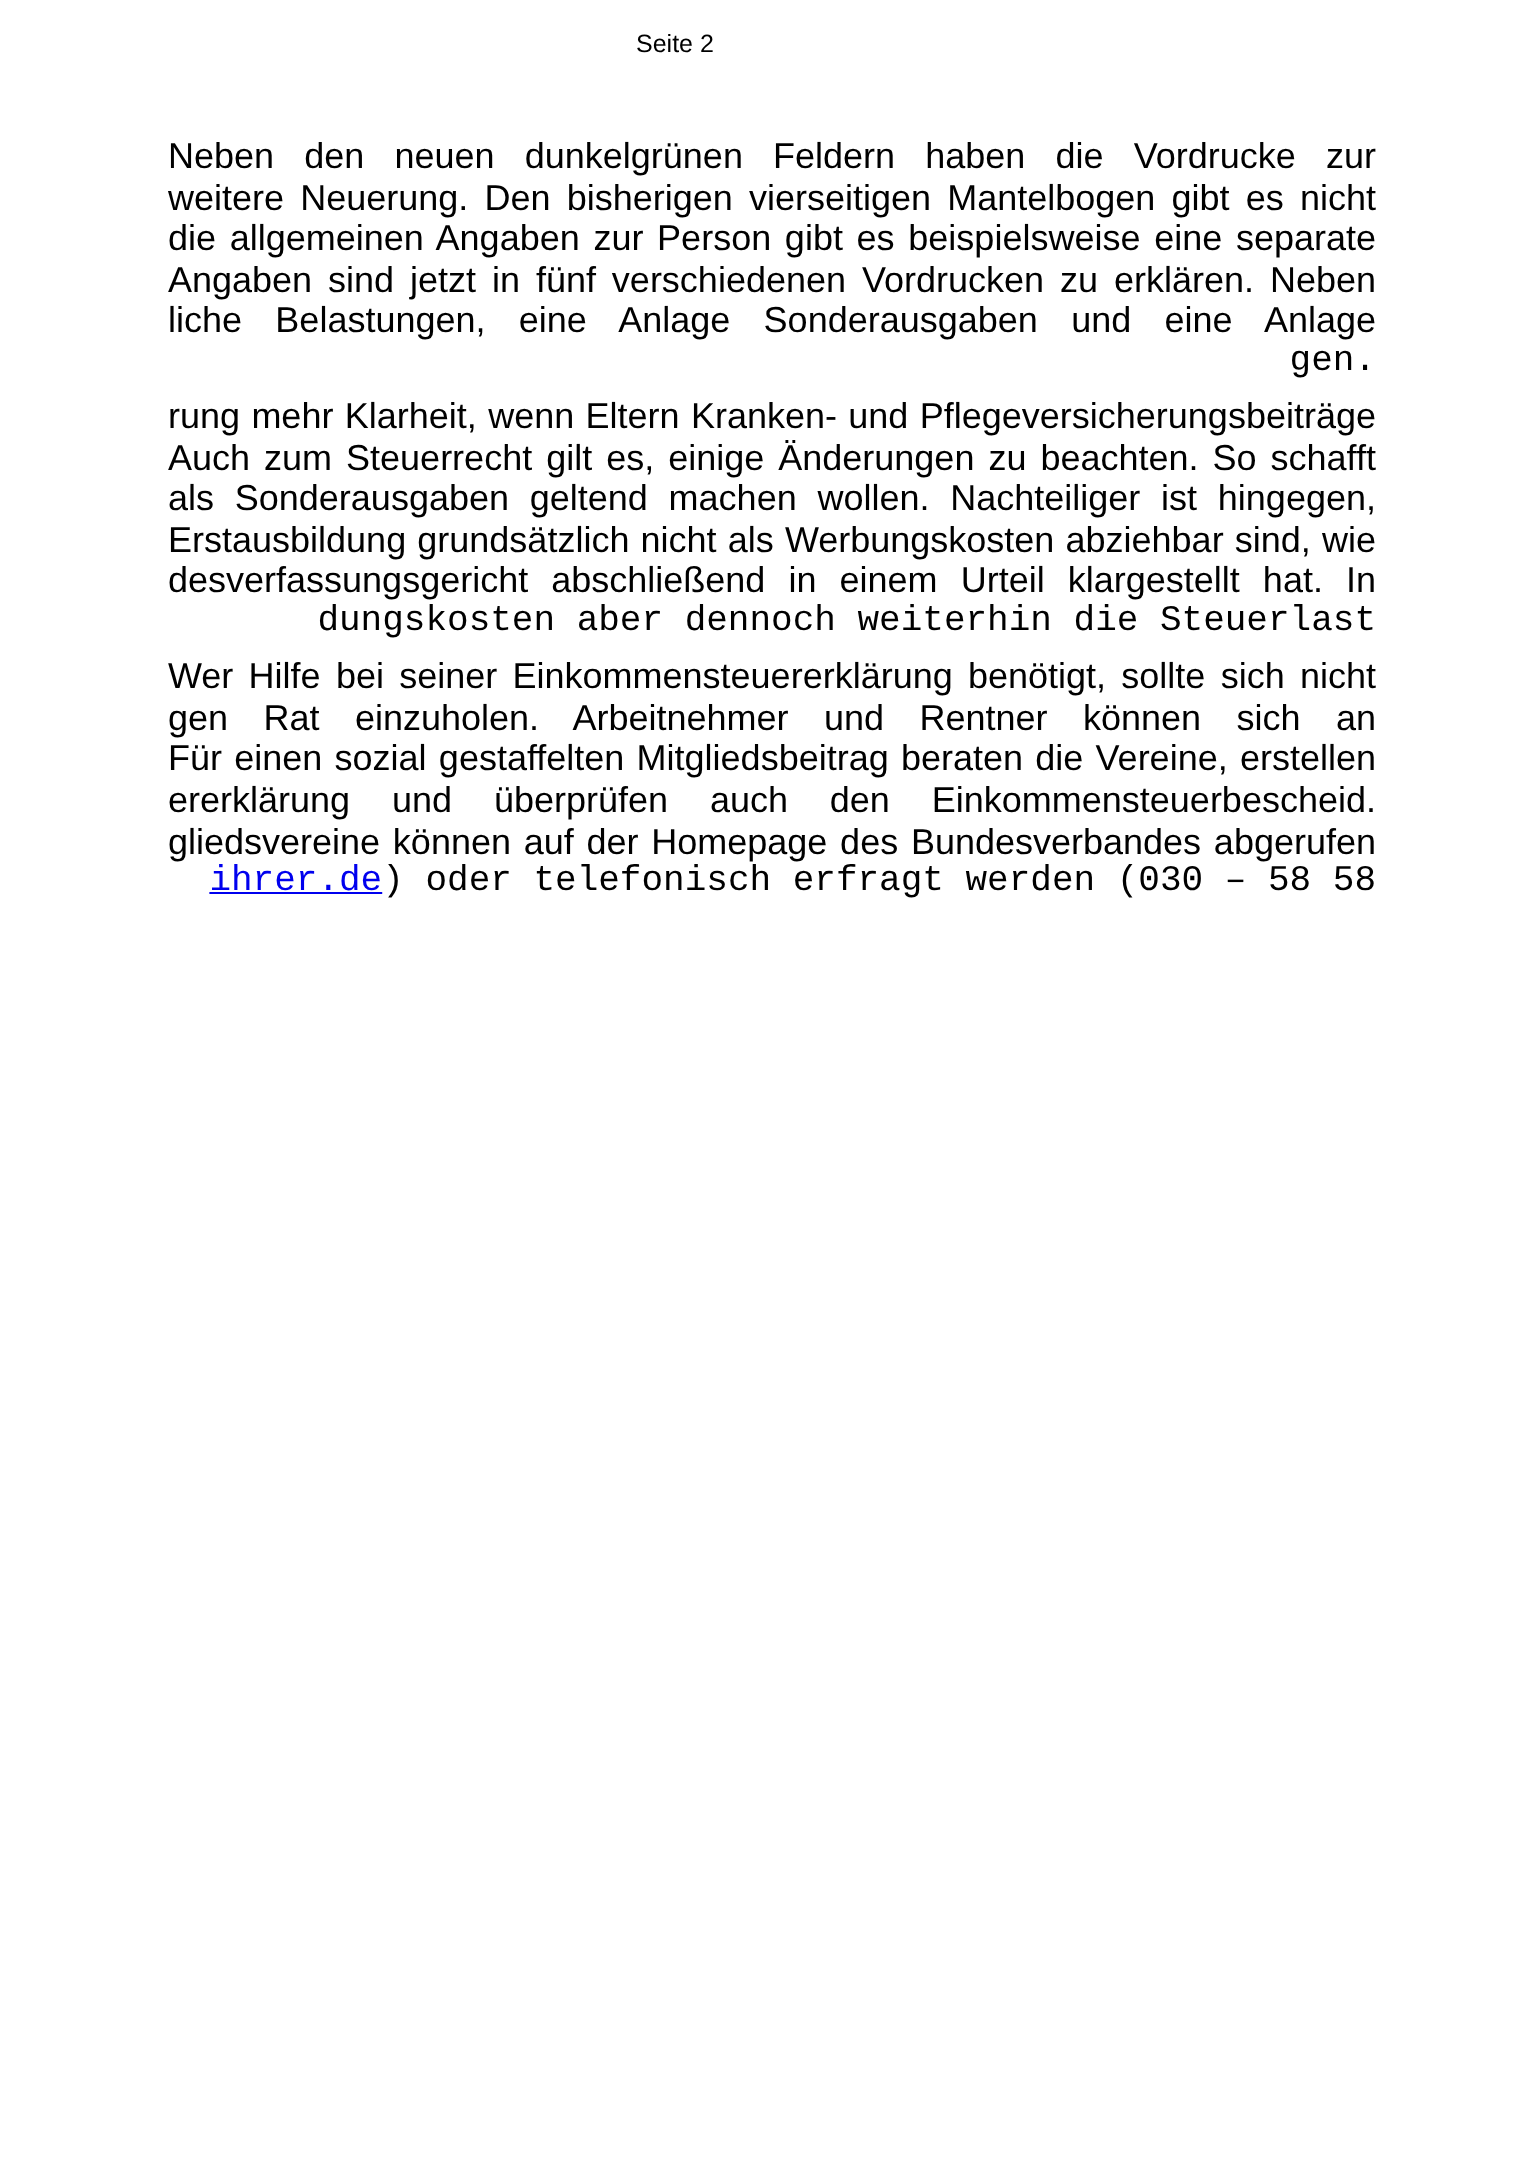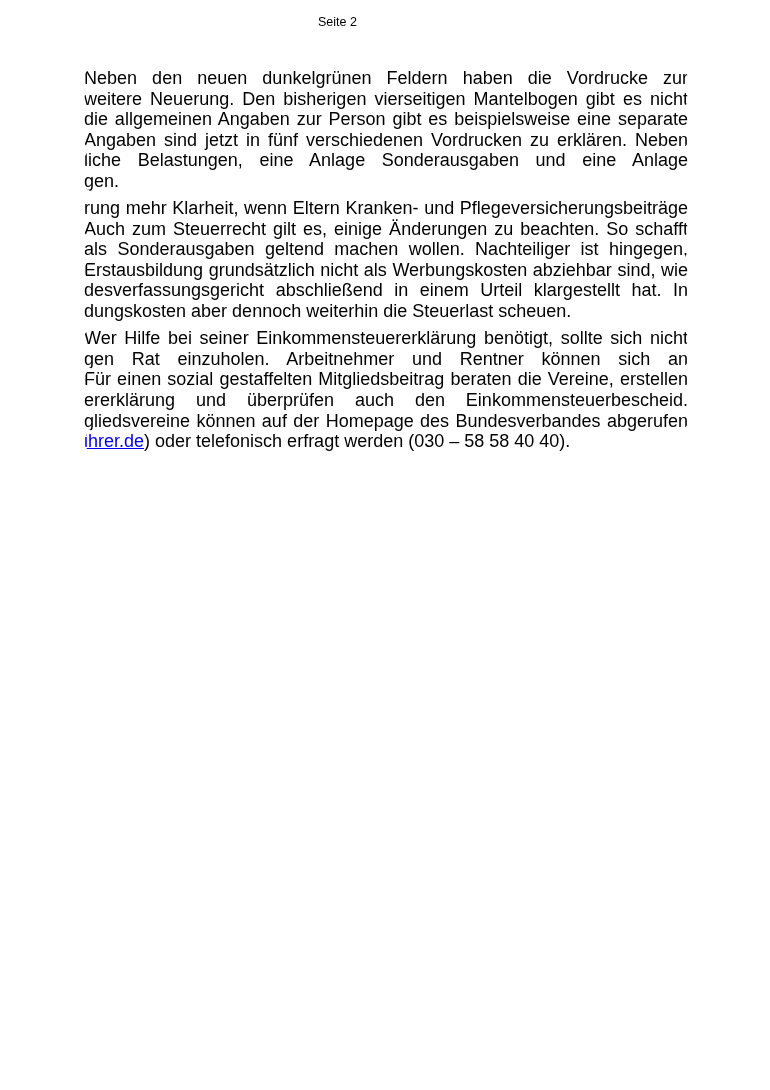--- a/index.html
+++ b/index.html
@@ -1,15 +1,15 @@
 <!DOCTYPE html>
 <html lang="de" style="--page-bg: #ffffff; --text-color: #000000; --link-color: #0000ee;"><head>
 <meta charset="utf-8">
 <style>
-  * { margin: 0; padding: 0; box-sizing: border-box; border-radius: 30px; }
+  * { margin: 0; padding: 0; box-sizing: border-box; }
   html, body { background: #ffffff; }
   body {
     font-family: "Liberation Sans", "DejaVu Sans", sans-serif;
     color: var(--text-color, #000000);
   }
   .page {
     position: relative;
     width: 770px;
     height: 1090px;
     background: var(--page-bg, #ffffff);
@@ -38,21 +38,21 @@
     overflow: hidden;
     text-align: justify;
   }
   
   .line.just::after {
     content: "";
     display: inline-block;
     width: 100%;
     height: 0;
   }
-  .line.last { text-align: left; }
+  .line.last { text-align: right; font-family: Liberation Mono, monospace; }
   a.doclink {
     color: var(--link-color, #0000ee);
     text-decoration: underline;
     cursor: pointer;
   }
 </style>
 </head>
 <body>
 
 <div class="page">

